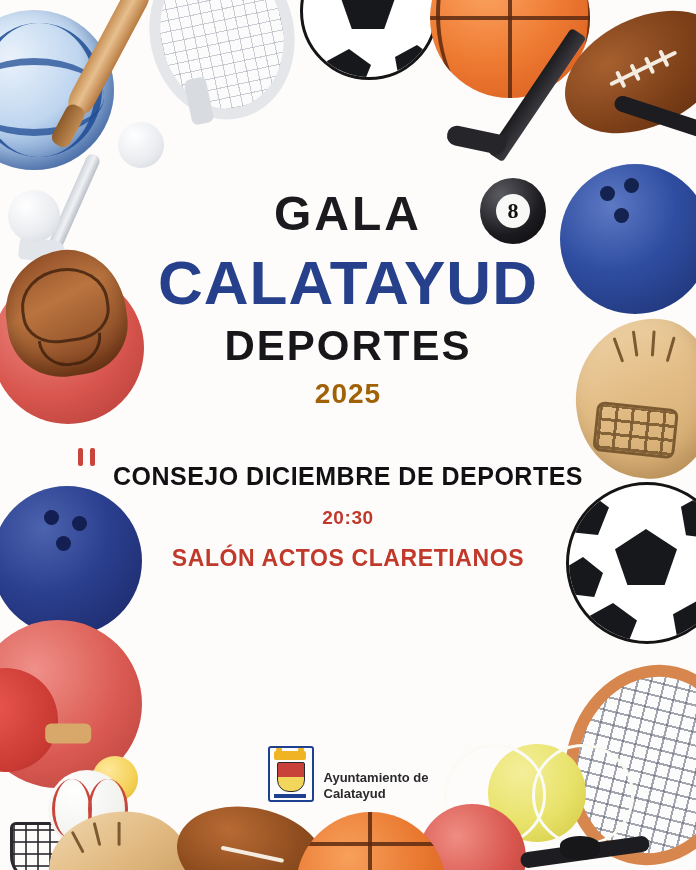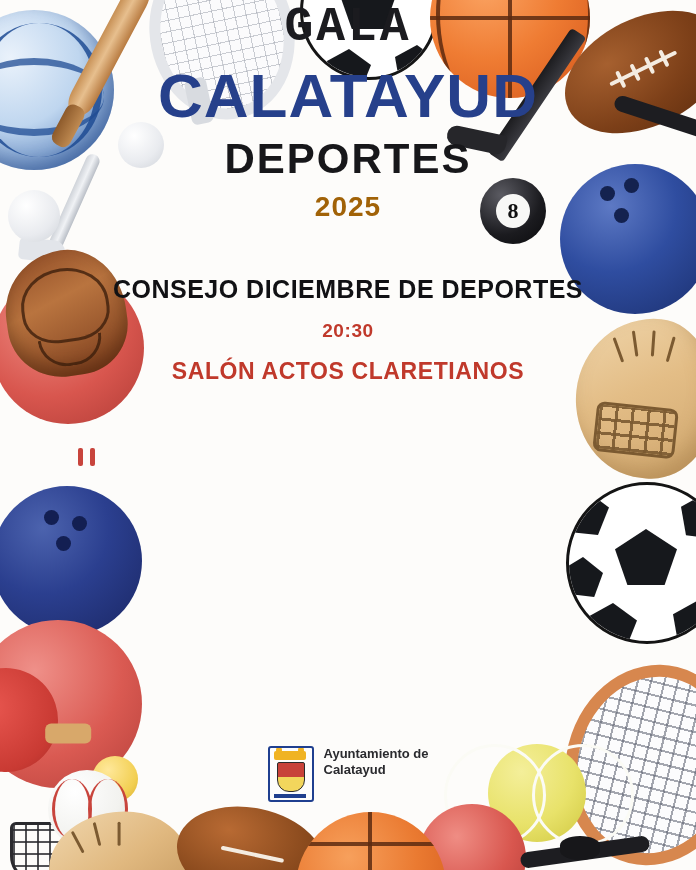--- a/index.html
+++ b/index.html
@@ -375,25 +375,26 @@
   
   .content {
     position: absolute;
     left: 0; top: 0; width: 100%; height: 100%;
     display: flex; flex-direction: column; align-items: center;
     pointer-events: none;
   }
   .content > * { pointer-events: auto; }
 
   .t-gala {
+    margin-top: 186px;
     font-size: 48px;
     font-weight: bold;
     letter-spacing: 3px;
     color: #1b1b1f;
-    font-family: Liberation Mono, monospace;
+    font-family: Liberation Sans, sans-serif;
   }
   .t-calatayud {
     margin-top: 6px;
     font-size: 62px;
     font-weight: bold;
     letter-spacing: 1px;
     color: #26408b;
     font-family: "Liberation Sans", sans-serif;
   }
   .t-deporte {
@@ -423,21 +424,21 @@
     letter-spacing: .6px;
   }
   .t-date { margin-top: 88px; font-size: 19px; }
   .t-time { margin-top: 16px; font-size: 19px; text-align: center; }
   .t-place { margin-top: 16px; font-size: 23px; }
 
   
   .footer {
     position: absolute;
     left: 0; right: 0; bottom: 68px;
-    display: flex; align-items: flex-start; justify-content: center; gap: 10px;
+    display: flex; align-items: flex-end; justify-content: center; gap: 10px;
   }
   .crest {
     width: 42px; height: 52px;
     background: #fdfdfd;
     border: 2px solid #1f3f8f;
     border-radius: 3px;
     position: relative;
     overflow: hidden;
   }
   .crest .crown {

